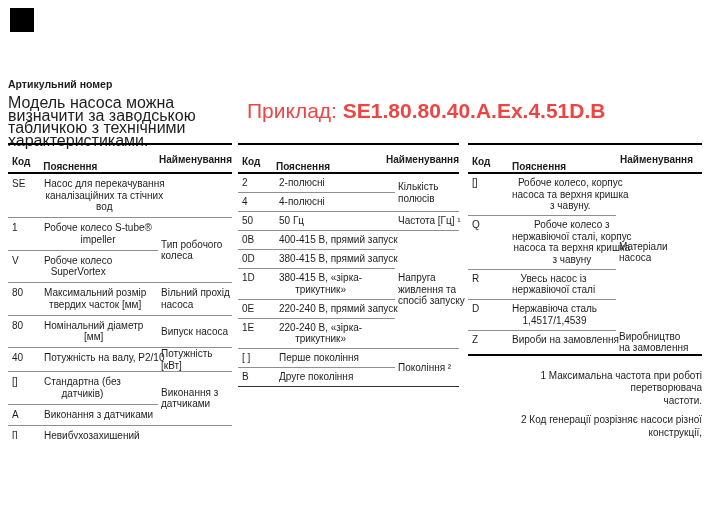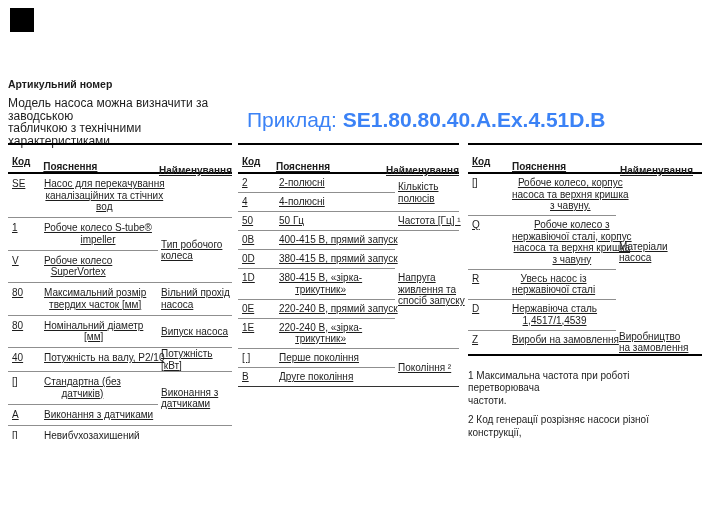--- a/index.html
+++ b/index.html
@@ -1,46 +1,46 @@
 <!DOCTYPE html>
 <html><head>
 <meta charset="utf-8">
 <style>
   html,body{margin:0;padding:0;background:#ffffff;}
   .page{position:relative;width:704px;height:439px;background:#ffffff;overflow:hidden;
         font-family:"Liberation Sans","DejaVu Sans",sans-serif;color:#1d1d1d;}
   .corner{position:absolute;left:10px;top:8px;width:24px;height:24px;background:#000;}
   .intro{position:absolute;left:8px;top:78px;width:232px;}
   .intro h3{margin:0 0 7px 0;font-size:10.5px;font-weight:bold;}
-  .intro p{margin:0;font-size:12px;line-height:12.5px;white-space:pre-line;}
-  .example{position:absolute;left:247px;top:108px;font-size:21px;white-space:nowrap;color:#3b82f6;}
+  .intro p{margin:0;font-size:16px;line-height:12.5px;white-space:pre-line;}
+  .example{position:absolute;left:247px;top:99px;font-size:21px;white-space:nowrap;color:#ef4444;}
   .example .code{font-weight:bold;}
-  .tbl{position:absolute;top:143px;border-top:2px solid #000;font-size:10px;line-height:11.5px;text-decoration:underline;}
+  .tbl{position:absolute;top:143px;border-top:2px solid #000;font-size:10px;line-height:11.5px;}
   .t0{left:8px;width:224px;--rows:150px;--code:32px;}
   .t1{left:238px;width:221px;--rows:157px;--code:37px;}
   .col3{position:absolute;left:468px;top:143px;width:234px;}
   .t2{position:relative;top:0;left:0;width:234px;--rows:148px;--code:40px;}
   .thead{display:flex;height:27px;border-bottom:2px solid #000;font-weight:bold;}
   .h-code{width:var(--code);align-self:flex-end;padding:0 0 5px 4px;}
   .h-expl{width:calc(var(--rows) - var(--code));align-self:flex-end;}
-  .h-label{flex:1;align-self:flex-start;padding-top:0;white-space:nowrap;margin-top:20px;}
+  .h-label{flex:1;align-self:flex-start;padding-top:9px;white-space:nowrap;}
   .group{display:flex;border-bottom:1px solid #8f8f8f;}
   .group.nodiv{border-bottom:none;}
   .group.dark{border-bottom:1.5px solid #333;}
   .group.thick{border-bottom:2px solid #000;}
   .rows{width:var(--rows);flex:none;}
   .row{display:flex;padding:4px 0 4.5px 0;}
   .t1 .row{padding:3px 0 3.5px 0;}
   .t2 .row{padding:3px 0 3.5px 0;}
   .row.sep{border-bottom:1px solid #8f8f8f;}
   .ccode{width:var(--code);flex:none;padding-left:4px;white-space:pre;}
   .cexpl{flex:none;white-space:pre;text-align:center;}
   .glabel{flex:1;display:flex;align-items:center;padding-left:3px;white-space:pre;}
   .footnotes{margin-top:14px;font-size:10px;line-height:12.5px;}
-  .footnotes .fn{margin:0 0 7px 0;white-space:pre-line;}
+  .footnotes .fn{margin:0 0 7px 0;white-space:pre-line;text-align:right;}
 </style>
 </head>
 <body>
 
 <div class="page">
   <div class="corner"></div>
 
   <div class="intro">
     <h3>Артикульний номер</h3>
     <p>Модель насоса можна визначити за заводською

